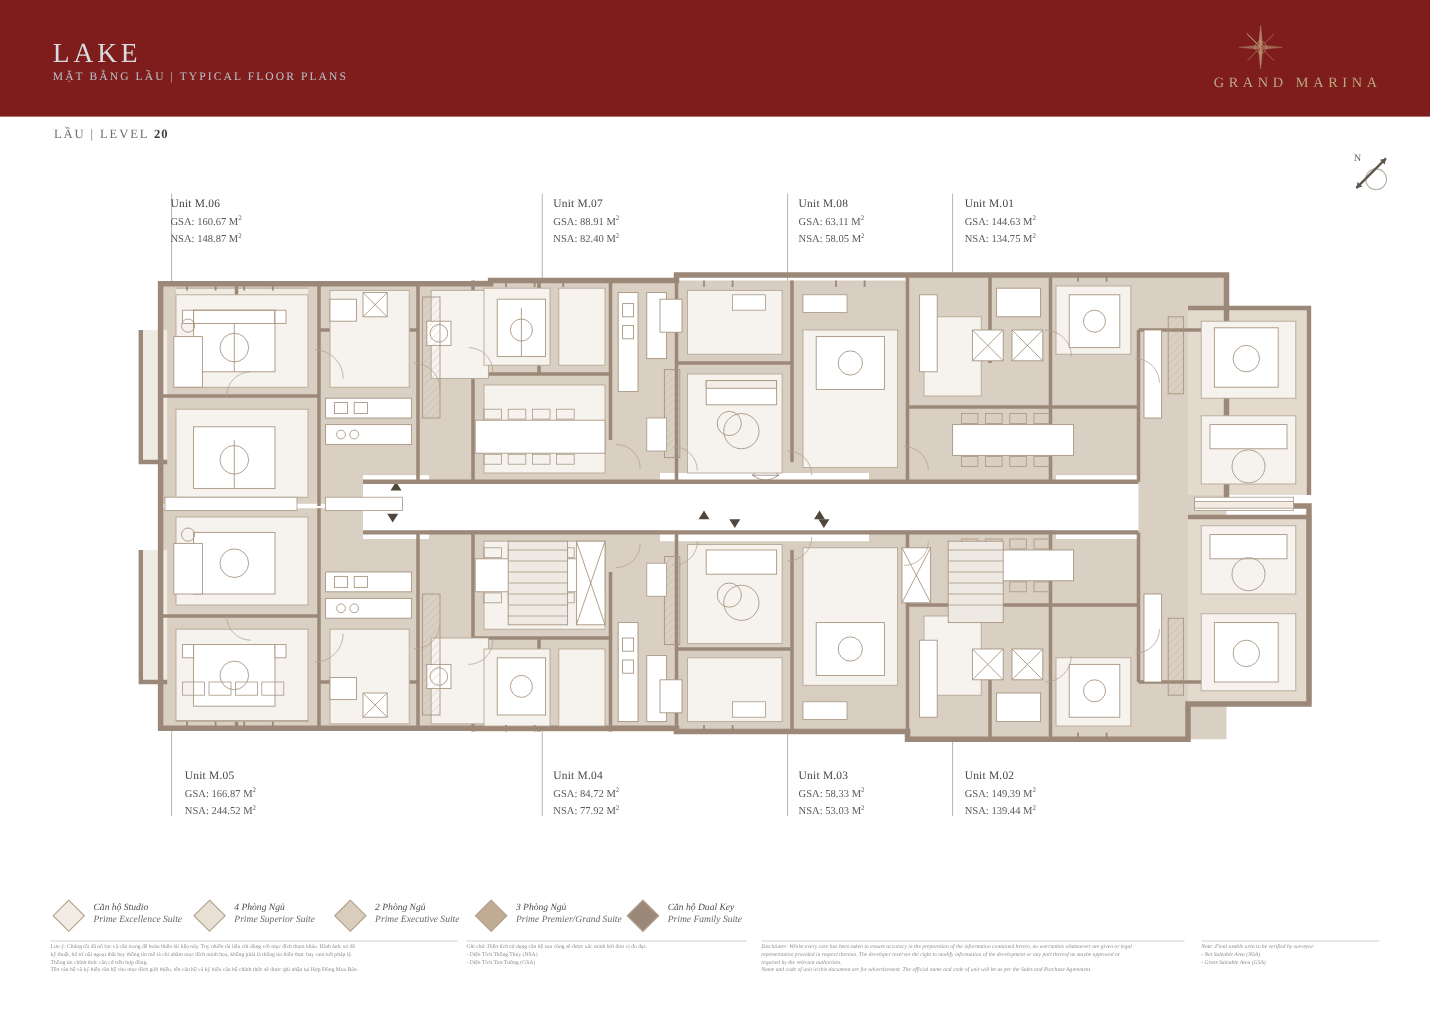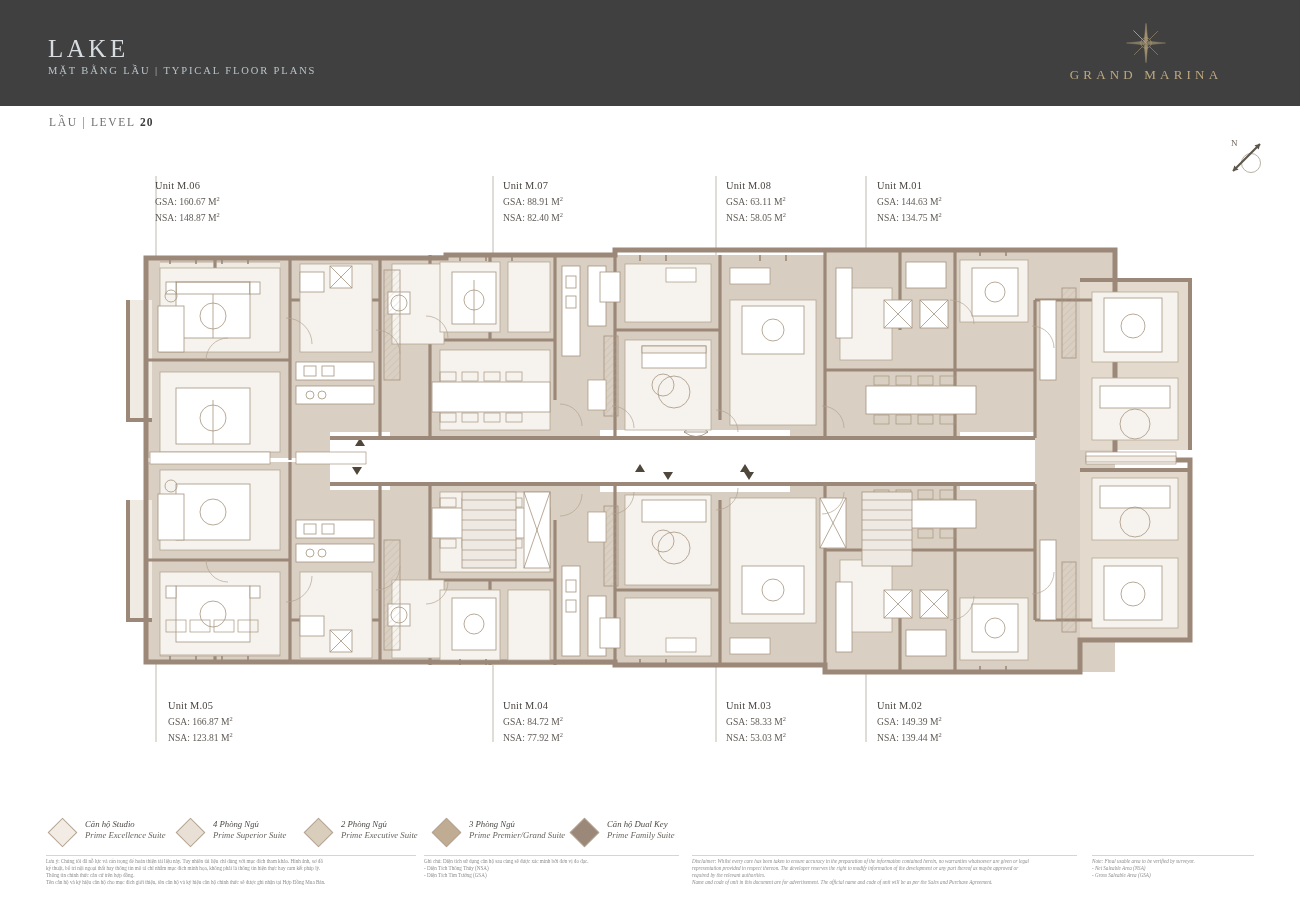--- a/index.html
+++ b/index.html
@@ -1,25 +1,25 @@
 <!DOCTYPE html>
 <html><head>
 <meta charset="utf-8">
 <style>
   html,body{margin:0;padding:0;background:#fff;}
   body{width:1300px;height:919px;position:relative;overflow:hidden;
        font-family:"Liberation Serif",serif;color:#6a6a6a;}
 
   
-  .header{position:absolute;left:0;top:0;width:1300px;height:106px;background:#404040;}
+  .header{position:absolute;left:0;top:0;width:1300px;height:106px;background:#7f1d1d;}
   .hdr-title{position:absolute;left:48px;top:36px;font-size:25px;letter-spacing:3.5px;
              color:#d6dcdf;font-weight:400;line-height:1;}
   .hdr-sub{position:absolute;left:48px;top:66px;font-size:10.5px;letter-spacing:1.9px;
            color:#b8c3c8;line-height:1;}
-  .brand{position:absolute;right:44px;top:22px;width:220px;text-align:center;}
+  .brand{position:absolute;right:44px;top:22px;width:220px;text-align:right;}
   .brand-mark{height:42px;display:block;margin:0 auto 4px;}
   .brand-name{font-size:13px;letter-spacing:4.2px;color:#bda87e;line-height:1;}
 
   
   .level{position:absolute;left:49px;top:116px;font-size:11.5px;letter-spacing:1.7px;color:#6e6e6e;text-align:center;}
   .level b{font-weight:700;color:#3d3d3d;letter-spacing:1px;}
 
   
   .north{position:absolute;left:1218px;top:131px;width:54px;height:46px;}
 
@@ -579,21 +579,21 @@
 </div>
 <div class="ulabel" style="left:877px;top:180px">
   <div class="uname">Unit M.01</div>
   <div><span>GSA:</span> <span>144.63</span> <span>M</span><sup>2</sup></div>
   <div><span>NSA:</span> <span>134.75</span> <span>M</span><sup>2</sup></div>
 </div>
 
 <div class="ulabel" style="left:168px;top:700px">
   <div class="uname">Unit M.05</div>
   <div><span>GSA:</span> <span>166.87</span> <span>M</span><sup>2</sup></div>
-  <div><span>NSA:</span> <span>123.81</span> <span>M</span><sup>2</sup></div>
+  <div><span>NSA:</span> <span>244.52</span> <span>M</span><sup>2</sup></div>
 </div>
 <div class="ulabel" style="left:503px;top:700px">
   <div class="uname">Unit M.04</div>
   <div><span>GSA:</span> <span>84.72</span> <span>M</span><sup>2</sup></div>
   <div><span>NSA:</span> <span>77.92</span> <span>M</span><sup>2</sup></div>
 </div>
 <div class="ulabel" style="left:726px;top:700px">
   <div class="uname">Unit M.03</div>
   <div><span>GSA:</span> <span>58.33</span> <span>M</span><sup>2</sup></div>
   <div><span>NSA:</span> <span>53.03</span> <span>M</span><sup>2</sup></div>

